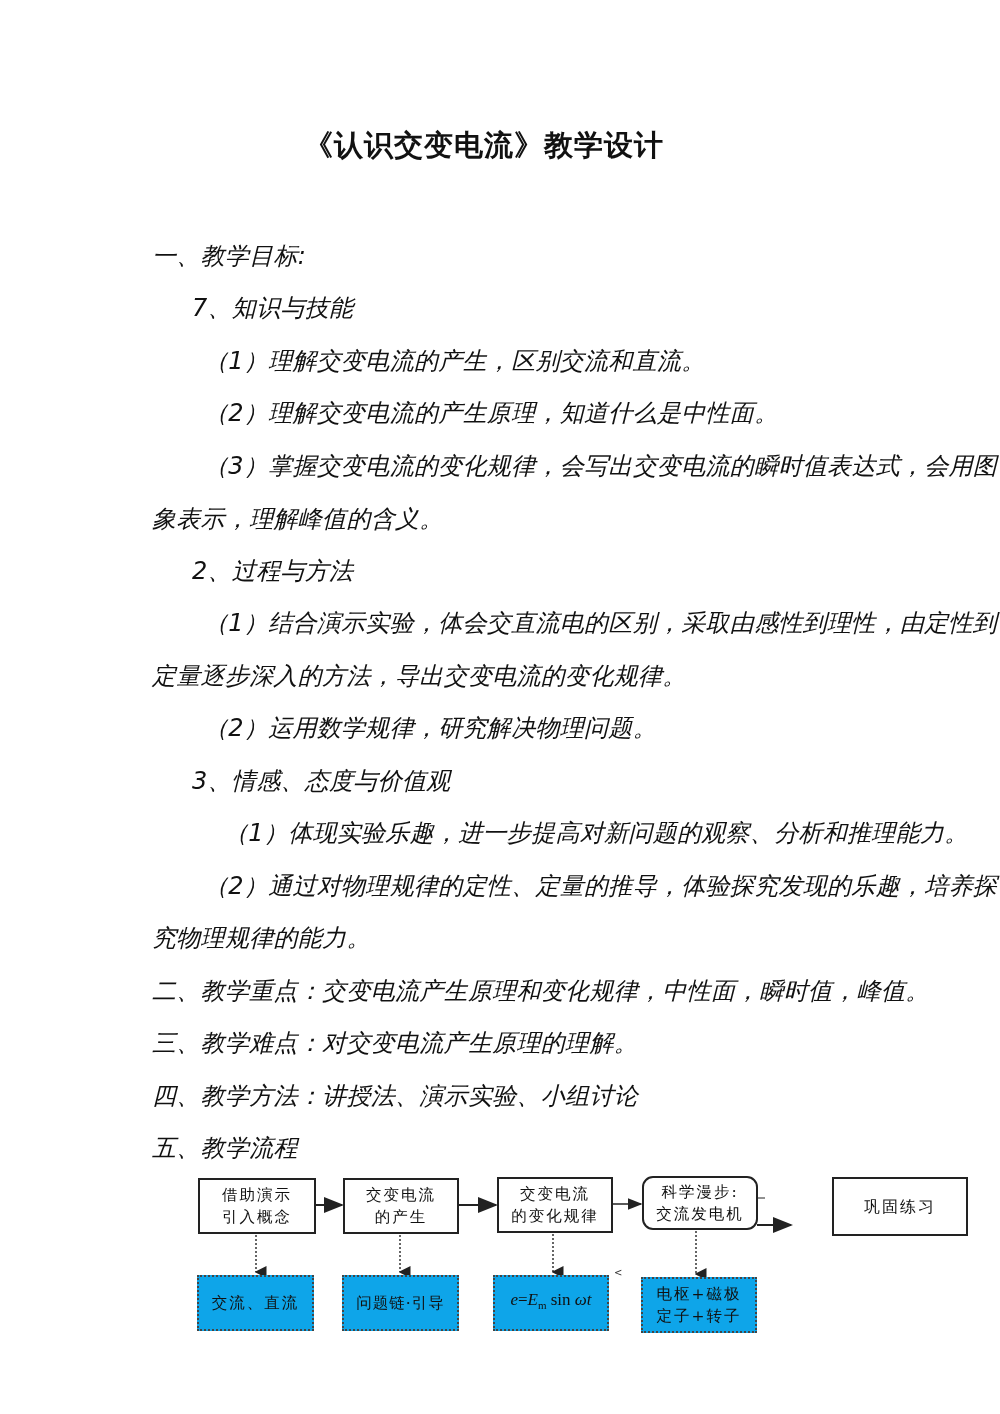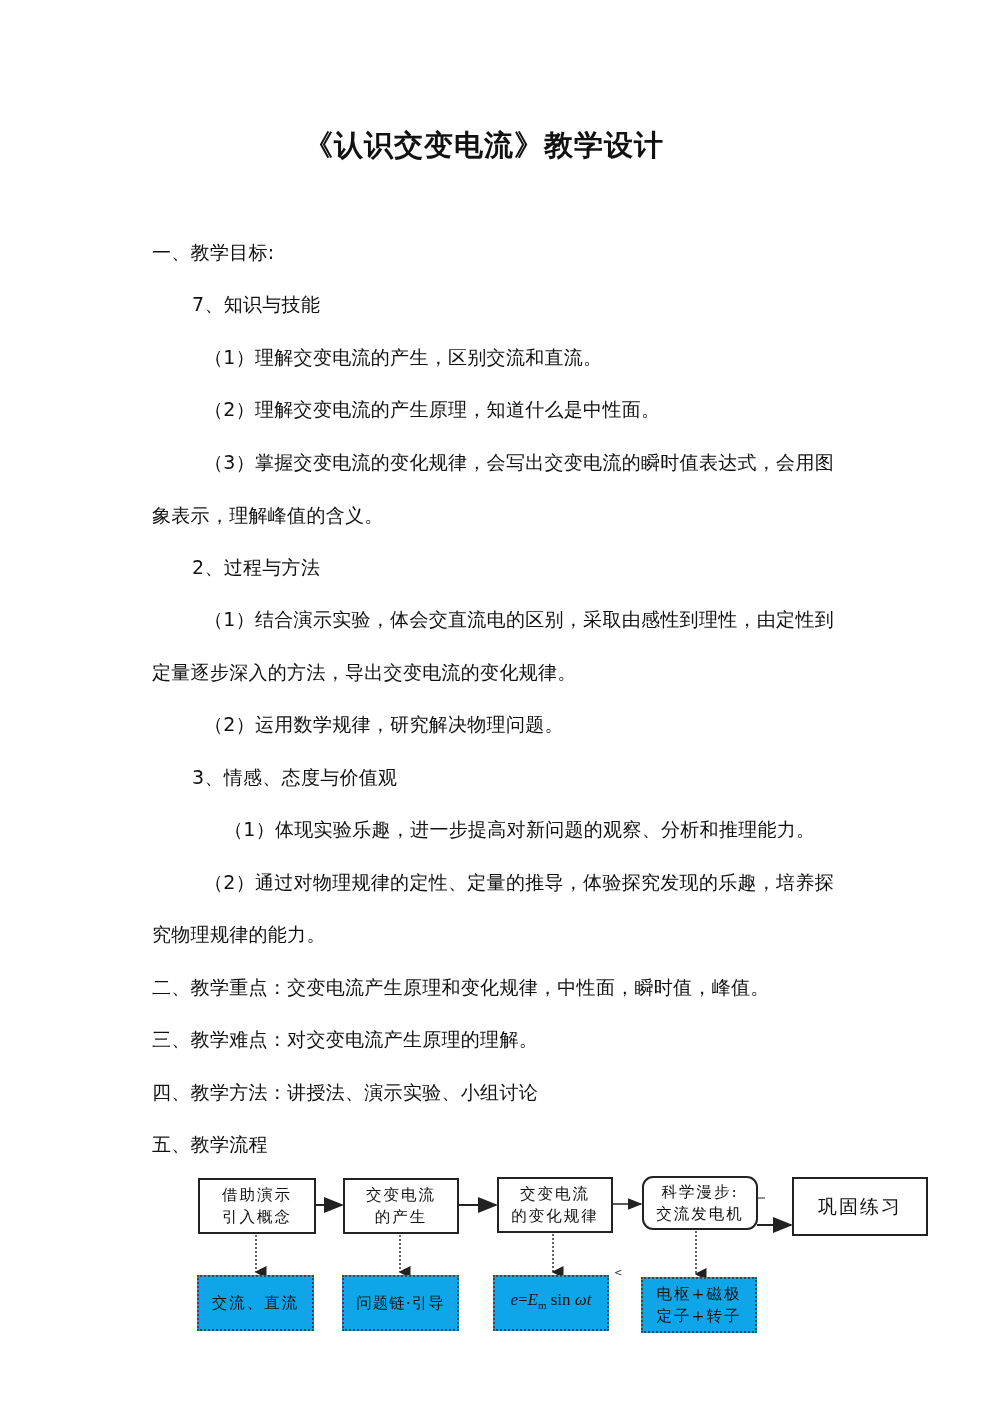--- a/index.html
+++ b/index.html
@@ -1,36 +1,36 @@
 <!DOCTYPE html>
 <html><head>
 <meta charset="utf-8">
 <style>
   html, body { margin: 0; padding: 0; background: #ffffff; }
   body { width: 1000px; height: 1414px; position: relative; overflow: hidden;
          font-family: "DejaVu Sans", "Liberation Sans", sans-serif; color: #111; }
   .title { position: absolute; top: 126px; left: 0; width: 968px; text-align: center;
            font-size: 29px; font-weight: bold; letter-spacing: 1px; }
-  .line { position: absolute; font-size: 19px; white-space: nowrap; letter-spacing: 0.3px; }
+  .line { position: absolute; font-size: 24px; white-space: nowrap; letter-spacing: 0.3px; font-style: italic; }
   .l0 { left: 152px; }
   .l1 { left: 192px; }
   .l2 { left: 204px; }
   .flow { position: absolute; left: 0; top: 0; width: 1000px; height: 1414px; pointer-events: none; }
   .box { position: absolute; border: 2px solid #222; background: #fff; box-sizing: border-box;
          display: flex; flex-direction: column; align-items: center; justify-content: center;
          font-family: "DejaVu Serif", "Liberation Serif", serif; font-size: 15.5px; line-height: 22px;
          letter-spacing: 2px; pointer-events: auto; }
   .dbox { position: absolute; border: 2px dotted #444; background: #0ea5e9; box-sizing: border-box;
           display: flex; flex-direction: column; align-items: center; justify-content: center;
           font-family: "DejaVu Serif", "Liberation Serif", serif; font-size: 15.5px; line-height: 22px;
           letter-spacing: 2px; pointer-events: auto; }
   .formula { font-family: "Liberation Serif", "DejaVu Serif", serif; font-size: 17px; letter-spacing: 0; }
   .formula i { font-style: italic; }
   .formula sub { font-size: 11px; }
-  .box5 { font-family: Liberation Sans, sans-serif; font-size: 19px; border-width: 2px; }
+  .box5 { font-family: Liberation Sans, sans-serif; font-size: 16px; border-width: 2px; margin-left: 40px; }
 </style>
 </head>
 <body>
 
 <div class="title">《认识交变电流》教学设计</div>
 
 <div class="line l0" style="top:240px;">一、教学目标:</div>
 <div class="line l1" style="top:292px;">7、知识与技能</div>
 <div class="line l2" style="top:345px;">（1）理解交变电流的产生，区别交流和直流。</div>
 <div class="line l2" style="top:397px;">（2）理解交变电流的产生原理，知道什么是中性面。</div>

